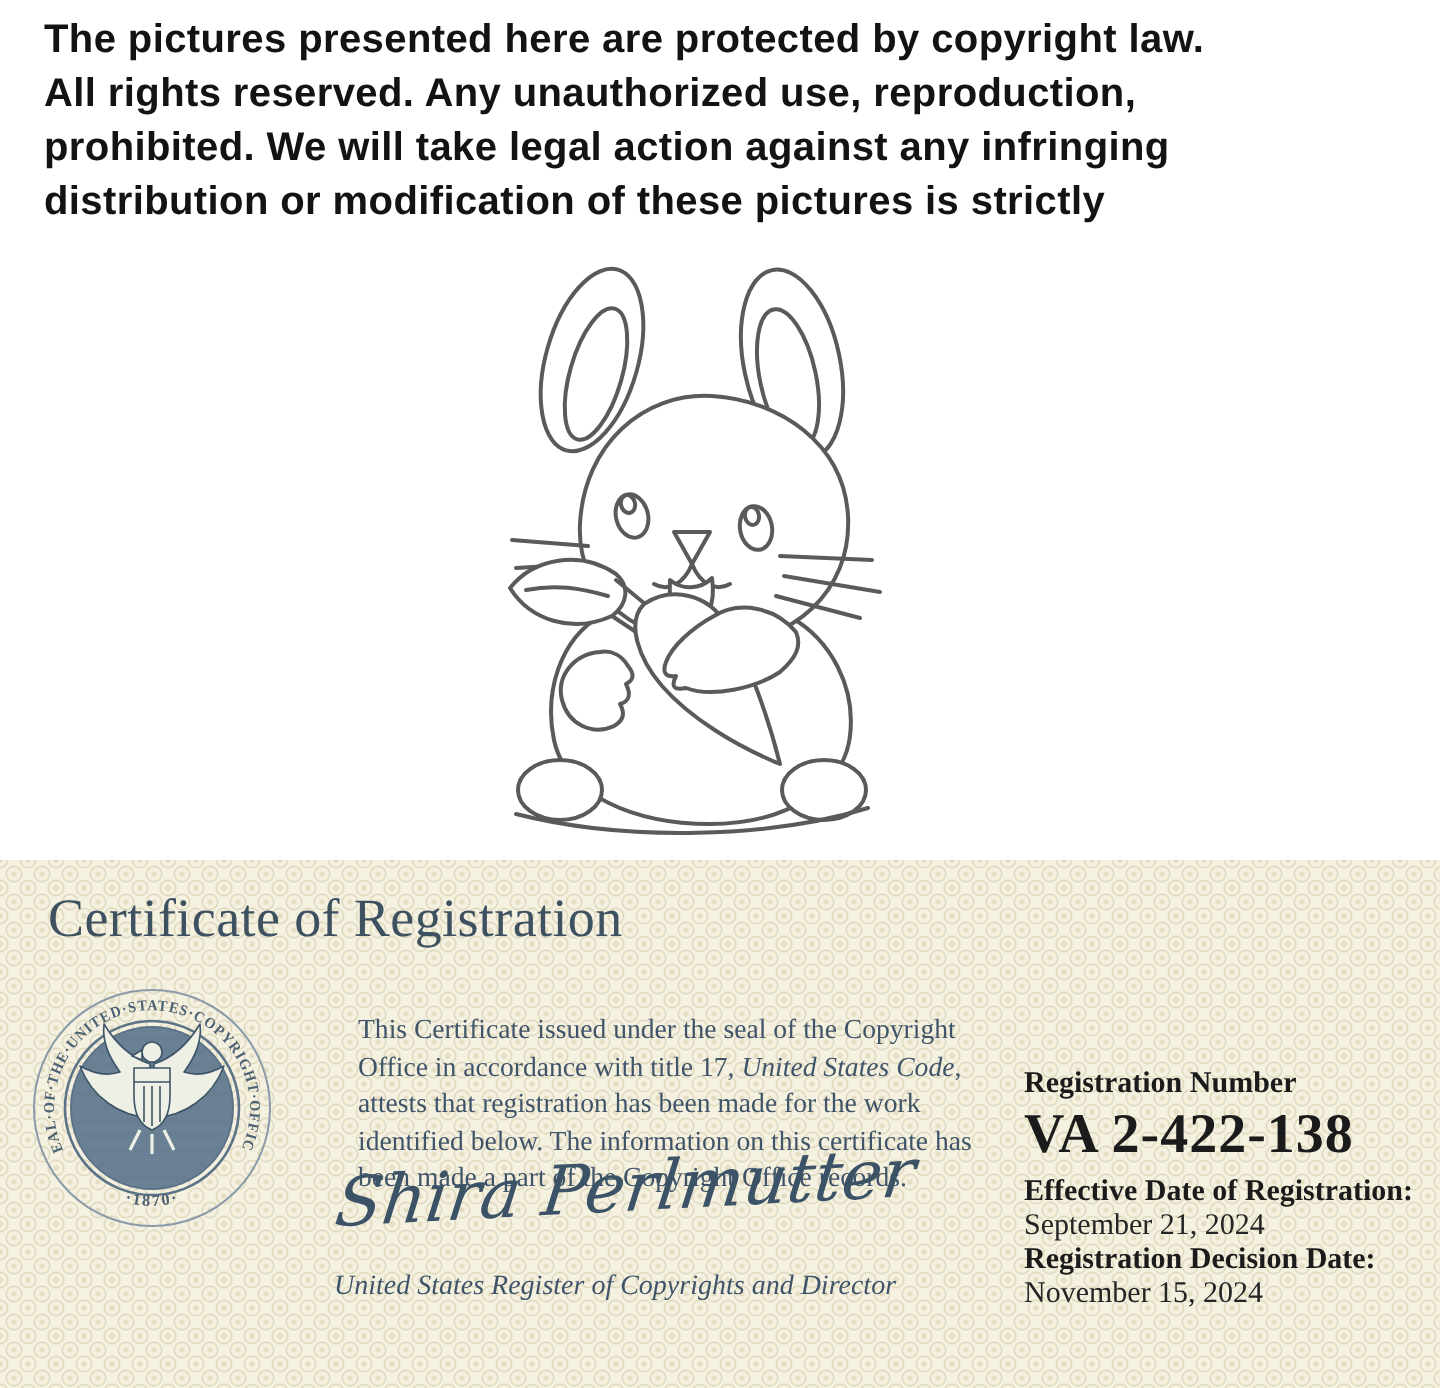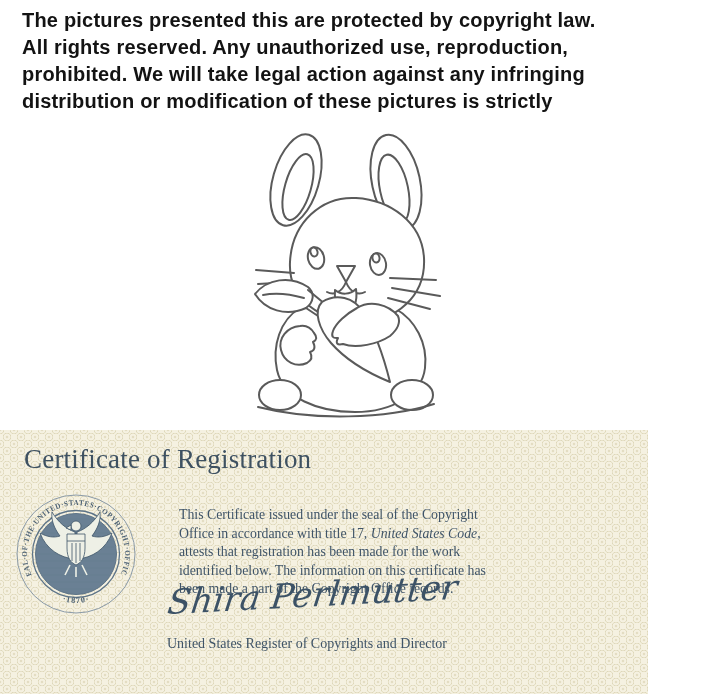--- a/index.html
+++ b/index.html
@@ -9,51 +9,51 @@
 
   
   .warning{position:absolute;left:22px;top:7px;}
   .warning .wline{font-size:20px;line-height:27px;font-weight:700;color:#131313;
                   letter-spacing:0.2px;white-space:nowrap;}
 
   
   .bunny{position:absolute;left:228px;top:130px;width:264px;height:300px;}
 
   
-  .cert{position:absolute;left:0;top:430px;width:648px;height:264px;
+  .cert{position:absolute;left:0;top:430px;width:720px;height:264px;
         background-color:#f5f1e1;
         background-image:
           radial-gradient(circle, rgba(187,175,125,0) 3.1px, rgba(187,175,125,0.40) 3.8px, rgba(187,175,125,0) 4.5px),
           radial-gradient(circle, rgba(187,175,125,0) 3.1px, rgba(187,175,125,0.40) 3.8px, rgba(187,175,125,0) 4.5px),
           radial-gradient(circle, rgba(187,175,125,0.30) 1px, rgba(187,175,125,0) 1.7px),
           radial-gradient(circle, rgba(187,175,125,0.30) 1px, rgba(187,175,125,0) 1.7px);
         background-size:14px 14px,14px 14px,14px 14px,14px 14px;
         background-position:0 0,7px 7px,0 0,7px 7px;}
   .cert-title{position:absolute;left:24px;top:14px;
               font-family:"Liberation Serif", serif;font-size:27px;color:#3e5161;letter-spacing:0.2px;}
   .seal{position:absolute;left:14px;top:62px;width:124px;height:124px;}
   .statement{position:absolute;left:167px;top:64px;width:322px;margin:12px;
              font-family:"Liberation Serif", serif;font-size:13.8px;line-height:18.6px;color:#3f5468;}
   .signature{position:absolute;left:168px;top:152px;
              font-family:"DejaVu Serif", serif;font-style:italic;font-size:34px;color:#3c5266;
              transform:rotate(-3deg) skewX(-10deg);transform-origin:left center;white-space:nowrap;}
   .signer{position:absolute;left:167px;top:206px;
-          font-family:"Liberation Serif", serif;font-size:14px;color:#3f5468;}
+          font-family:"Liberation Serif", serif;font-size:14px;color:#3f5468;font-style:italic;}
   .reg{position:absolute;left:512px;top:104px;font-family:"Liberation Serif", serif;color:#1b1b1b;}
   .reg-label{font-size:15px;line-height:17px;font-weight:700;}
   .reg-number{font-size:28px;line-height:30px;font-weight:700;margin:2px 0 5px 0;letter-spacing:0.5px;}
   .reg-value{font-size:15px;line-height:17px;font-weight:400;color:#242424;}
 </style>
 </head>
 <body>
 
 <div class="page">
 
   <div class="warning">
-    <div class="wline">The pictures presented this are protected by copyright law.</div>
+    <div class="wline">The pictures presented here are protected by copyright law.</div>
     <div class="wline">All rights reserved. Any unauthorized use, reproduction,</div>
     <div class="wline">prohibited. We will take legal action against any infringing</div>
     <div class="wline">distribution or modification of these pictures is strictly</div>
   </div>
 
   <svg class="bunny" viewBox="0 0 264 300">
     <g stroke="#5a5a5a" stroke-width="2" fill="#ffffff" stroke-linecap="round" stroke-linejoin="round">
 
       <ellipse cx="68" cy="50" rx="23" ry="47" transform="rotate(16 68 50)"></ellipse>
       <ellipse cx="70" cy="57" rx="13" ry="34" transform="rotate(16 70 57)"></ellipse>
@@ -130,15 +130,23 @@
       <text font-family="Liberation Serif, serif" font-size="8.2" font-weight="bold" fill="#4c6174" text-anchor="middle" letter-spacing="1">
         <textPath href="#sealArcBottom" startOffset="50%">·1870·</textPath>
       </text>
     </svg>
 
     <p class="statement"><span>This Certificate issued under the seal of the Copyright Office in accordance with title 17, </span><i>United States Code</i><span>, attests that registration has been made for the work identified below. The information on this certificate has been made a part of the Copyright Office records.</span></p>
 
     <div class="signature">Shira Perlmutter</div>
     <div class="signer">United States Register of Copyrights and Director</div>
 
+    <div class="reg">
+      <div class="reg-label">Registration Number</div>
+      <div class="reg-number">VA 2-422-138</div>
+      <div class="reg-label">Effective Date of Registration:</div>
+      <div class="reg-value">September 21, 2024</div>
+      <div class="reg-label">Registration Decision Date:</div>
+      <div class="reg-value">November 15, 2024</div>
+    </div>
   </div>
 
 </div>
 
 </body></html>

